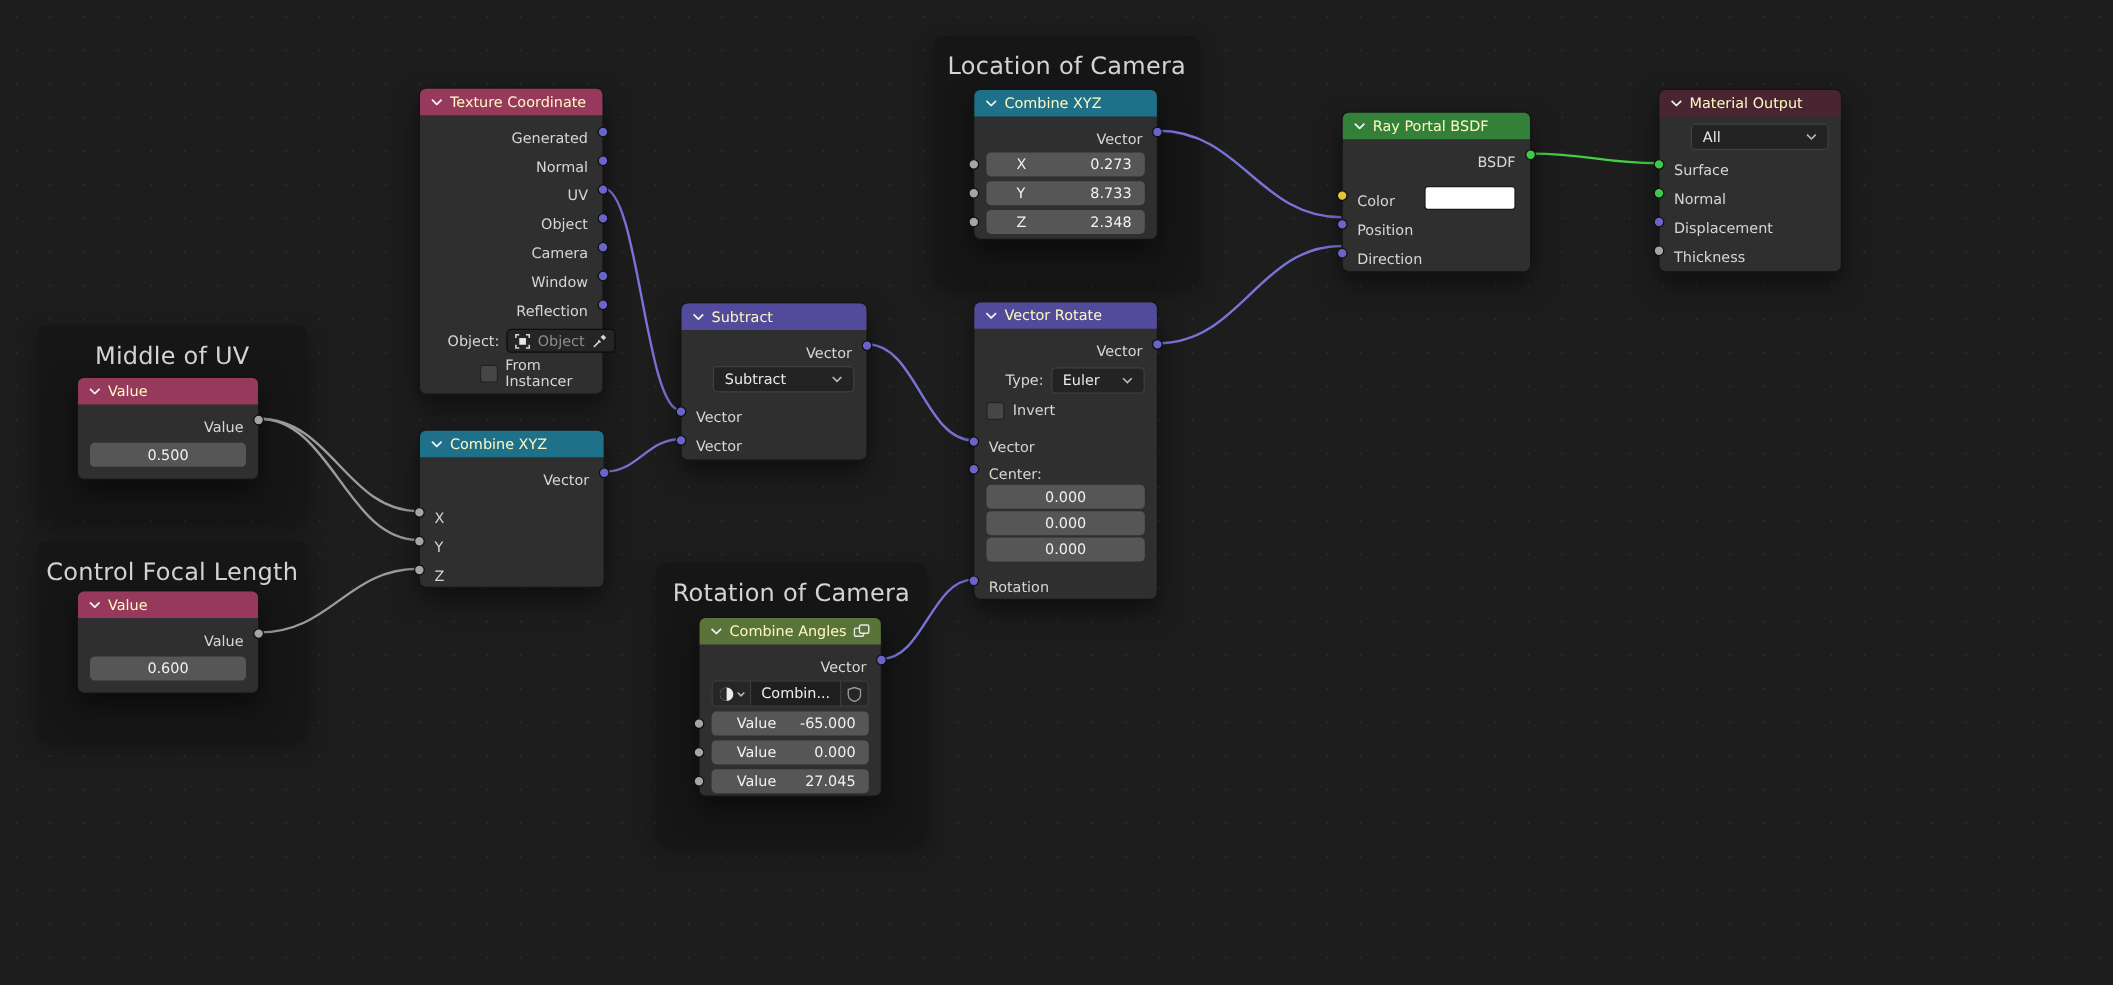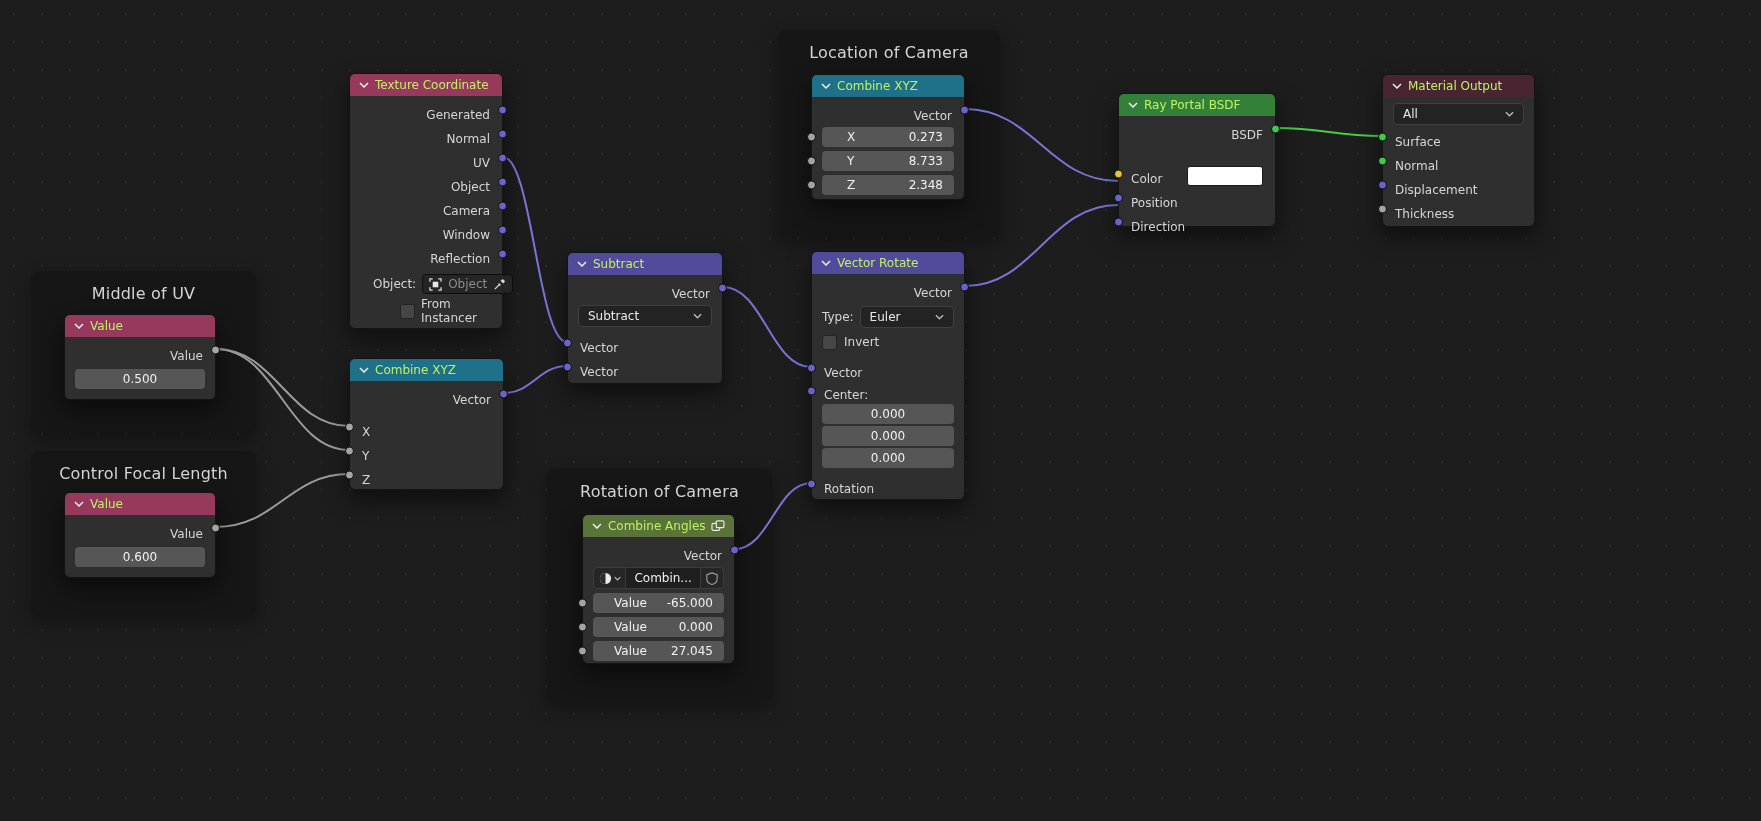--- a/index.html
+++ b/index.html
@@ -12,25 +12,25 @@
     font-size:12px;color:#d6d6d6;
   }
   #links{position:absolute;left:0;top:0;z-index:1;}
   #links path{fill:none;stroke-width:2px;}
   .wire-vector{stroke:var(--wire-vector,#7a74d8);}
   .wire-value{stroke:var(--wire-value,#9c9c9c);}
   .wire-shader{stroke:var(--wire-shader,#45cd45);}
 
   .frame{position:absolute;background:var(--frame-bg,#161616);border-radius:8px;z-index:0;
          box-shadow:0 6px 18px rgba(0,0,0,.35);}
-  .frame-label{display:block;text-align:center;padding-top:13px;font-size:16px;color:#d4d4d4;letter-spacing:.2px;}
+  .frame-label{display:block;text-align:center;padding-top:13px;font-size:20px;color:#d4d4d4;letter-spacing:.2px;}
 
   .node{position:absolute;background:var(--node-bg,#2f2f2f);border:1px solid #141414;border-radius:6px;
         box-shadow:0 10px 22px rgba(0,0,0,.5);z-index:2;box-sizing:border-box;}
-  .hdr{height:22px;display:flex;align-items:center;gap:6px;padding:0 9px;border-radius:5px 5px 0 0;color:#bef264;}
+  .hdr{height:22px;display:flex;align-items:center;gap:6px;padding:0 9px;border-radius:5px 5px 0 0;color:#fef9c3;}
   .hdr .ttl{white-space:nowrap;overflow:hidden;}
   .hdr-input{background:var(--header-input,#96395c);}
   .hdr-converter{background:var(--header-converter,#1f7089);}
   .hdr-vector{background:var(--header-vector,#524b9c);}
   .hdr-group{background:var(--header-group,#597339);}
   .hdr-shader{background:var(--header-shader,#338138);}
   .hdr-output{background:var(--header-output,#482531);}
 
   .row{position:relative;height:24px;display:flex;align-items:flex-end;padding:0 12px;gap:7px;}
   .row.out{justify-content:flex-end;height:26px;}
@@ -38,21 +38,21 @@
 
   .socket{position:absolute;width:9px;height:9px;border-radius:50%;border:1px solid #0e0e0e;
           top:50%;transform:translateY(-50%);box-sizing:border-box;z-index:3;}
   .socket.L{left:-5px;} .socket.R{right:-5px;}
   .sv{background:var(--socket-vector,#6a63c8);}
   .sg{background:var(--socket-value,#a5a5a5);}
   .ss{background:var(--socket-shader,#3ec94a);}
   .sc{background:var(--socket-color,#e3c53d);}
 
   .fieldrow{position:relative;display:flex;align-items:center;padding:0 10px;gap:6px;}
-  .h20{height:20px;} .h22{height:22px;}
+  .h20{height:20px;} .h22{height:22px;margin-left:16px;}
   .field{flex:1;height:20px;background:#565656;border-radius:4px;display:flex;align-items:center;
          justify-content:center;color:#f1f1f1;overflow:hidden;}
   .field.split{justify-content:space-between;padding:0 11px;}
   .dd{flex:1;height:22px;background:#232323;border:1px solid #404040;border-radius:4px;display:flex;
       align-items:center;justify-content:space-between;padding:0 9px;color:#e8e8e8;box-sizing:border-box;}
   .objfield{flex:1;height:20px;background:#252525;border:1px solid #0d0d0d;border-radius:4px;display:flex;
       align-items:center;gap:6px;padding:0 6px;box-sizing:border-box;}
   .muted{color:#8d8d8d;}
   .checkbox{width:13px;height:13px;background:#464646;border:1px solid #232323;border-radius:2.5px;flex:none;}
   .swatch{width:74px;height:18px;background:#ffffff;border-radius:3px;border:1px solid #1a1a1a;}
@@ -390,21 +390,21 @@
     <div class="hdr hdr-shader">
       <svg width="10" height="6" viewBox="0 0 10 6">
           <path d="M1 1 L5 5 L9 1" stroke="#eee" stroke-width="1.5" fill="none"></path>
         </svg>
       <span class="ttl">Ray Portal BSDF</span>
     </div>
     <div class="row out">
         <span>BSDF</span>
         <span class="socket R ss"></span>
       </div>
-    <div class="row" style="margin-top:20px;">
+    <div class="row" style="margin-top:9px;">
       <span class="socket L sc"></span>
       <span>Color</span>
       <span class="swatch" style="margin-left:auto;"></span>
     </div>
     <div class="row">
         <span class="socket L sv"></span>
         <span>Position</span>
       </div>
     <div class="row">
         <span class="socket L sv"></span>

